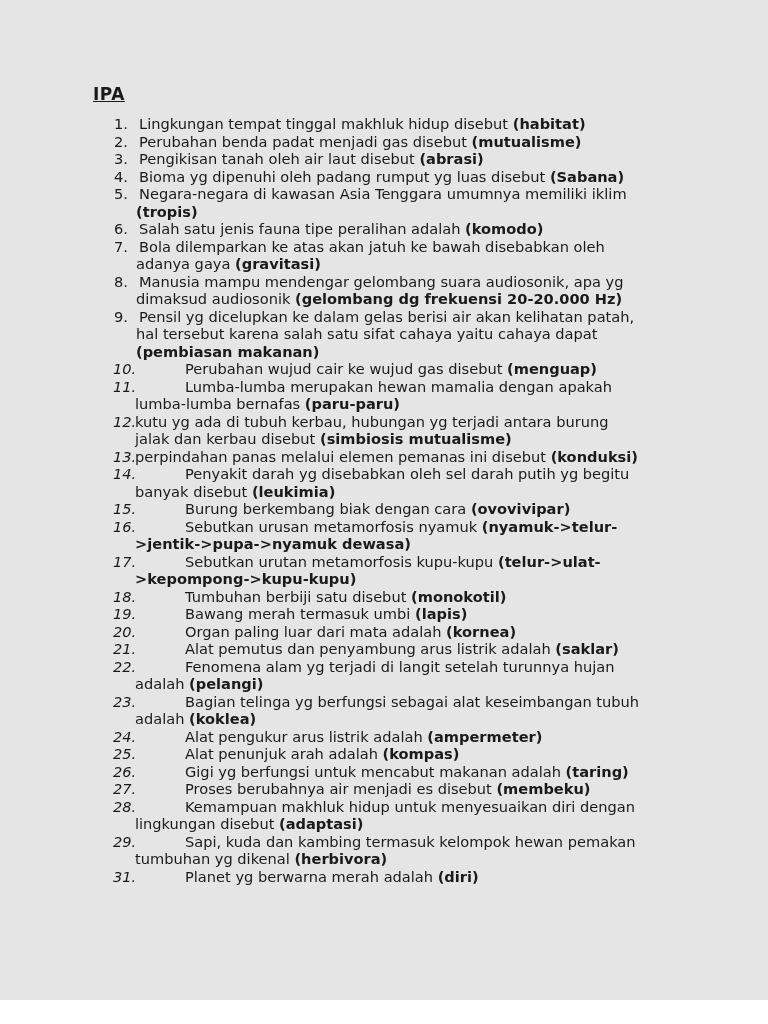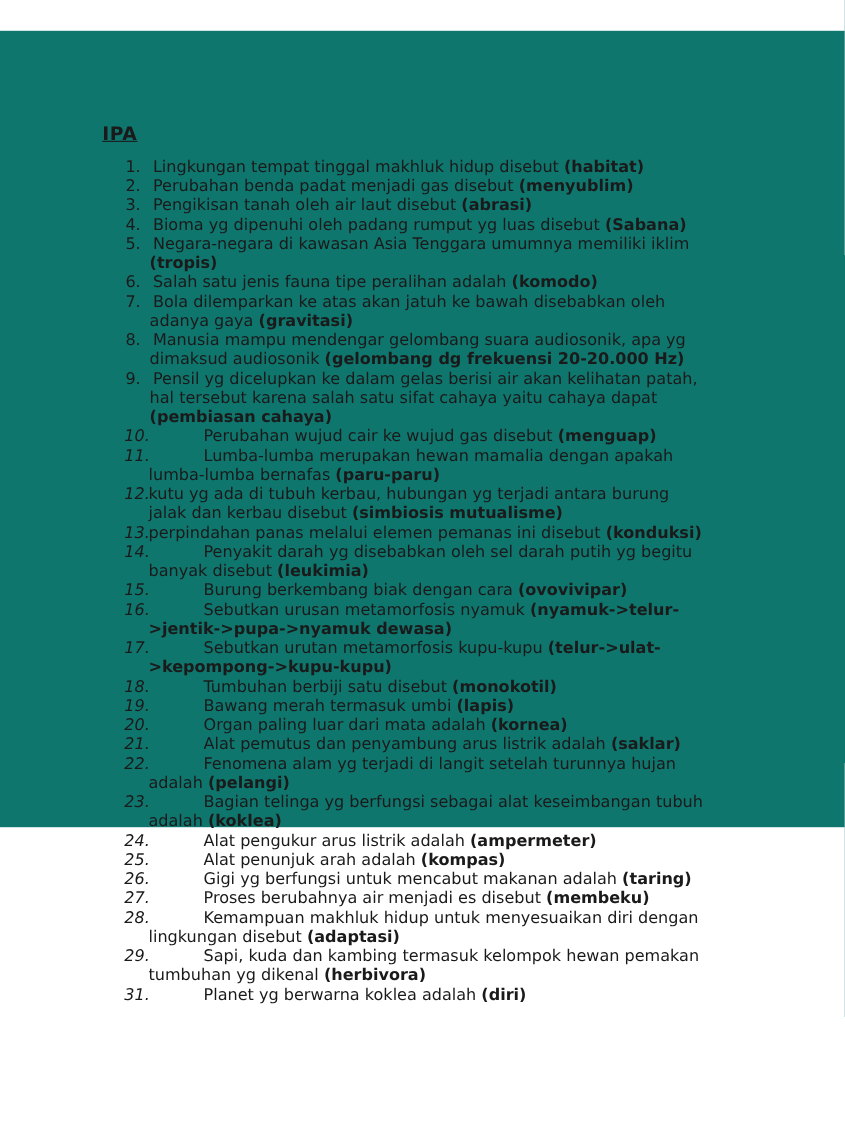--- a/index.html
+++ b/index.html
@@ -5,23 +5,22 @@
   html,body{margin:0;padding:0;}
   body{
     width:768px;height:1024px;
     background:#ffffff;
     font-family:"DejaVu Sans","Liberation Sans",sans-serif;
     color:#1a1a1a;
     overflow:hidden;
   }
   .page{
     position:relative;
-    width:768px;height:724px;
-    background:#0f766e;
-    margin-top:28px;
+    width:768px;height:1000px;
+    background:#e5e5e5;
   }
   .title{
     position:absolute;
     left:93px;top:84px;
     font-size:17px;
     line-height:20px;
     font-weight:bold;
     text-decoration:underline;
     letter-spacing:0.5px;
   }
@@ -47,21 +46,21 @@
 
 <div class="page">
   <div class="title">IPA</div>
   <div class="list">
       <div class="item s">
         <span class="num">1.</span>
         <div class="line first"><span>Lingkungan tempat tinggal makhluk hidup disebut </span><span class="b">(habitat)</span></div>
       </div>
       <div class="item s">
         <span class="num">2.</span>
-        <div class="line first"><span>Perubahan benda padat menjadi gas disebut </span><span class="b">(menyublim)</span></div>
+        <div class="line first"><span>Perubahan benda padat menjadi gas disebut </span><span class="b">(mutualisme)</span></div>
       </div>
       <div class="item s">
         <span class="num">3.</span>
         <div class="line first"><span>Pengikisan tanah oleh air laut disebut </span><span class="b">(abrasi)</span></div>
       </div>
       <div class="item s">
         <span class="num">4.</span>
         <div class="line first"><span>Bioma yg dipenuhi oleh padang rumput yg luas disebut </span><span class="b">(Sabana)</span></div>
       </div>
       <div class="item s">
@@ -80,21 +79,21 @@
       </div>
       <div class="item s">
         <span class="num">8.</span>
         <div class="line first"><span>Manusia mampu mendengar gelombang suara audiosonik, apa yg</span></div>
         <div class="line cont"><span>dimaksud audiosonik </span><span class="b">(gelombang dg frekuensi 20-20.000 Hz)</span></div>
       </div>
       <div class="item s">
         <span class="num">9.</span>
         <div class="line first"><span>Pensil yg dicelupkan ke dalam gelas berisi air akan kelihatan patah,</span></div>
         <div class="line cont"><span>hal tersebut karena salah satu sifat cahaya yaitu cahaya dapat</span></div>
-        <div class="line cont"><span class="b">(pembiasan cahaya)</span></div>
+        <div class="line cont"><span class="b">(pembiasan makanan)</span></div>
       </div>
       <div class="item d">
         <span class="num">10.</span>
         <div class="line first"><span>Perubahan wujud cair ke wujud gas disebut </span><span class="b">(menguap)</span></div>
       </div>
       <div class="item d">
         <span class="num">11.</span>
         <div class="line first"><span>Lumba-lumba merupakan hewan mamalia dengan apakah</span></div>
         <div class="line cont"><span>lumba-lumba bernafas </span><span class="b">(paru-paru)</span></div>
       </div>
@@ -173,16 +172,16 @@
         <div class="line first"><span>Kemampuan makhluk hidup untuk menyesuaikan diri dengan</span></div>
         <div class="line cont"><span>lingkungan disebut </span><span class="b">(adaptasi)</span></div>
       </div>
       <div class="item d">
         <span class="num">29.</span>
         <div class="line first"><span>Sapi, kuda dan kambing termasuk kelompok hewan pemakan</span></div>
         <div class="line cont"><span>tumbuhan yg dikenal </span><span class="b">(herbivora)</span></div>
       </div>
       <div class="item d">
         <span class="num">31.</span>
-        <div class="line first"><span>Planet yg berwarna koklea adalah </span><span class="b">(diri)</span></div>
+        <div class="line first"><span>Planet yg berwarna merah adalah </span><span class="b">(diri)</span></div>
       </div>
     </div>
 </div>
 
 </body></html>

